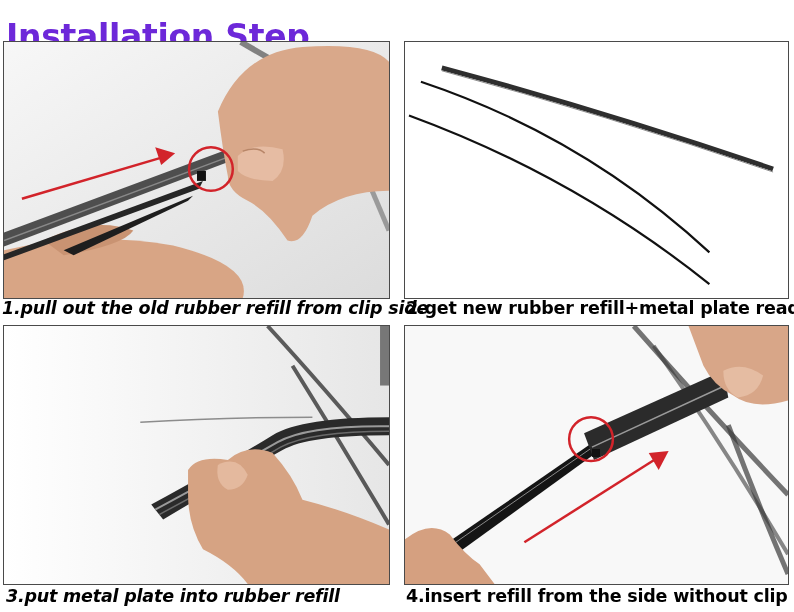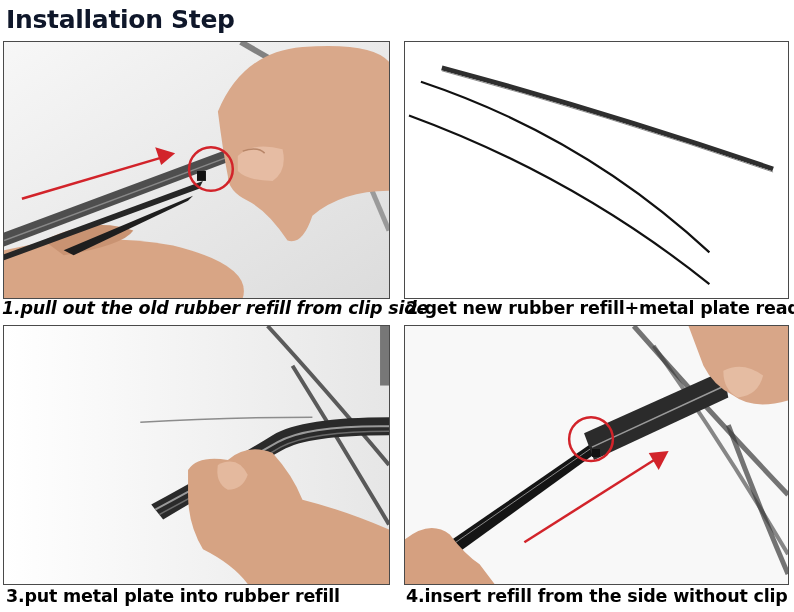--- a/index.html
+++ b/index.html
@@ -1,39 +1,39 @@
 <!DOCTYPE html>
 <html><head>
 <meta charset="utf-8">
 <style>
   html, body { margin:0; padding:0; }
   body {
     width:794px; height:612px; background:#ffffff; position:relative; overflow:hidden;
     font-family: "DejaVu Sans", sans-serif;
   }
   .title {
-    position:absolute; left:6px; top:5px; font-size:25px; font-weight:bold; color:#0f172a;
+    position:absolute; left:6px; top:17px; font-size:33px; font-weight:bold; color:#6d28d9;
     letter-spacing:-0.3px; white-space:nowrap;
   }
   .panel {
     position:absolute; border:1.5px solid #4a4a4a; box-sizing:border-box; overflow:hidden;
     background:#f4f4f4;
   }
   .panel svg { position:absolute; left:0; top:0; width:100%; height:100%; display:block; }
   .caption {
     position:absolute; font-size:17.5px; font-weight:bold; color:#000; white-space:nowrap;
     letter-spacing:-0.2px;
   }
   #p1 { left:3px; top:41px; width:387px; height:258px; }
   #p2 { left:404px; top:41px; width:385px; height:258px; background:#ffffff; }
   #p3 { left:3px; top:325px; width:387px; height:260px; }
   #p4 { left:404px; top:325px; width:385px; height:260px; }
   #c1 { left:2px; top:298px;font-style:italic; }
   #c2 { left:406px; top:298px; }
-  #c3 { left:6px; top:586px; }
+  #c3 { left:6px; top:586px;font-style:italic; }
   #c4 { left:406px; top:586px; }
 </style>
 </head>
 <body>
 
 <div class="title">Installation Step</div>
 
 <div class="panel" id="p1">
   <svg viewBox="0 0 387 258" preserveAspectRatio="none">
     <defs>

